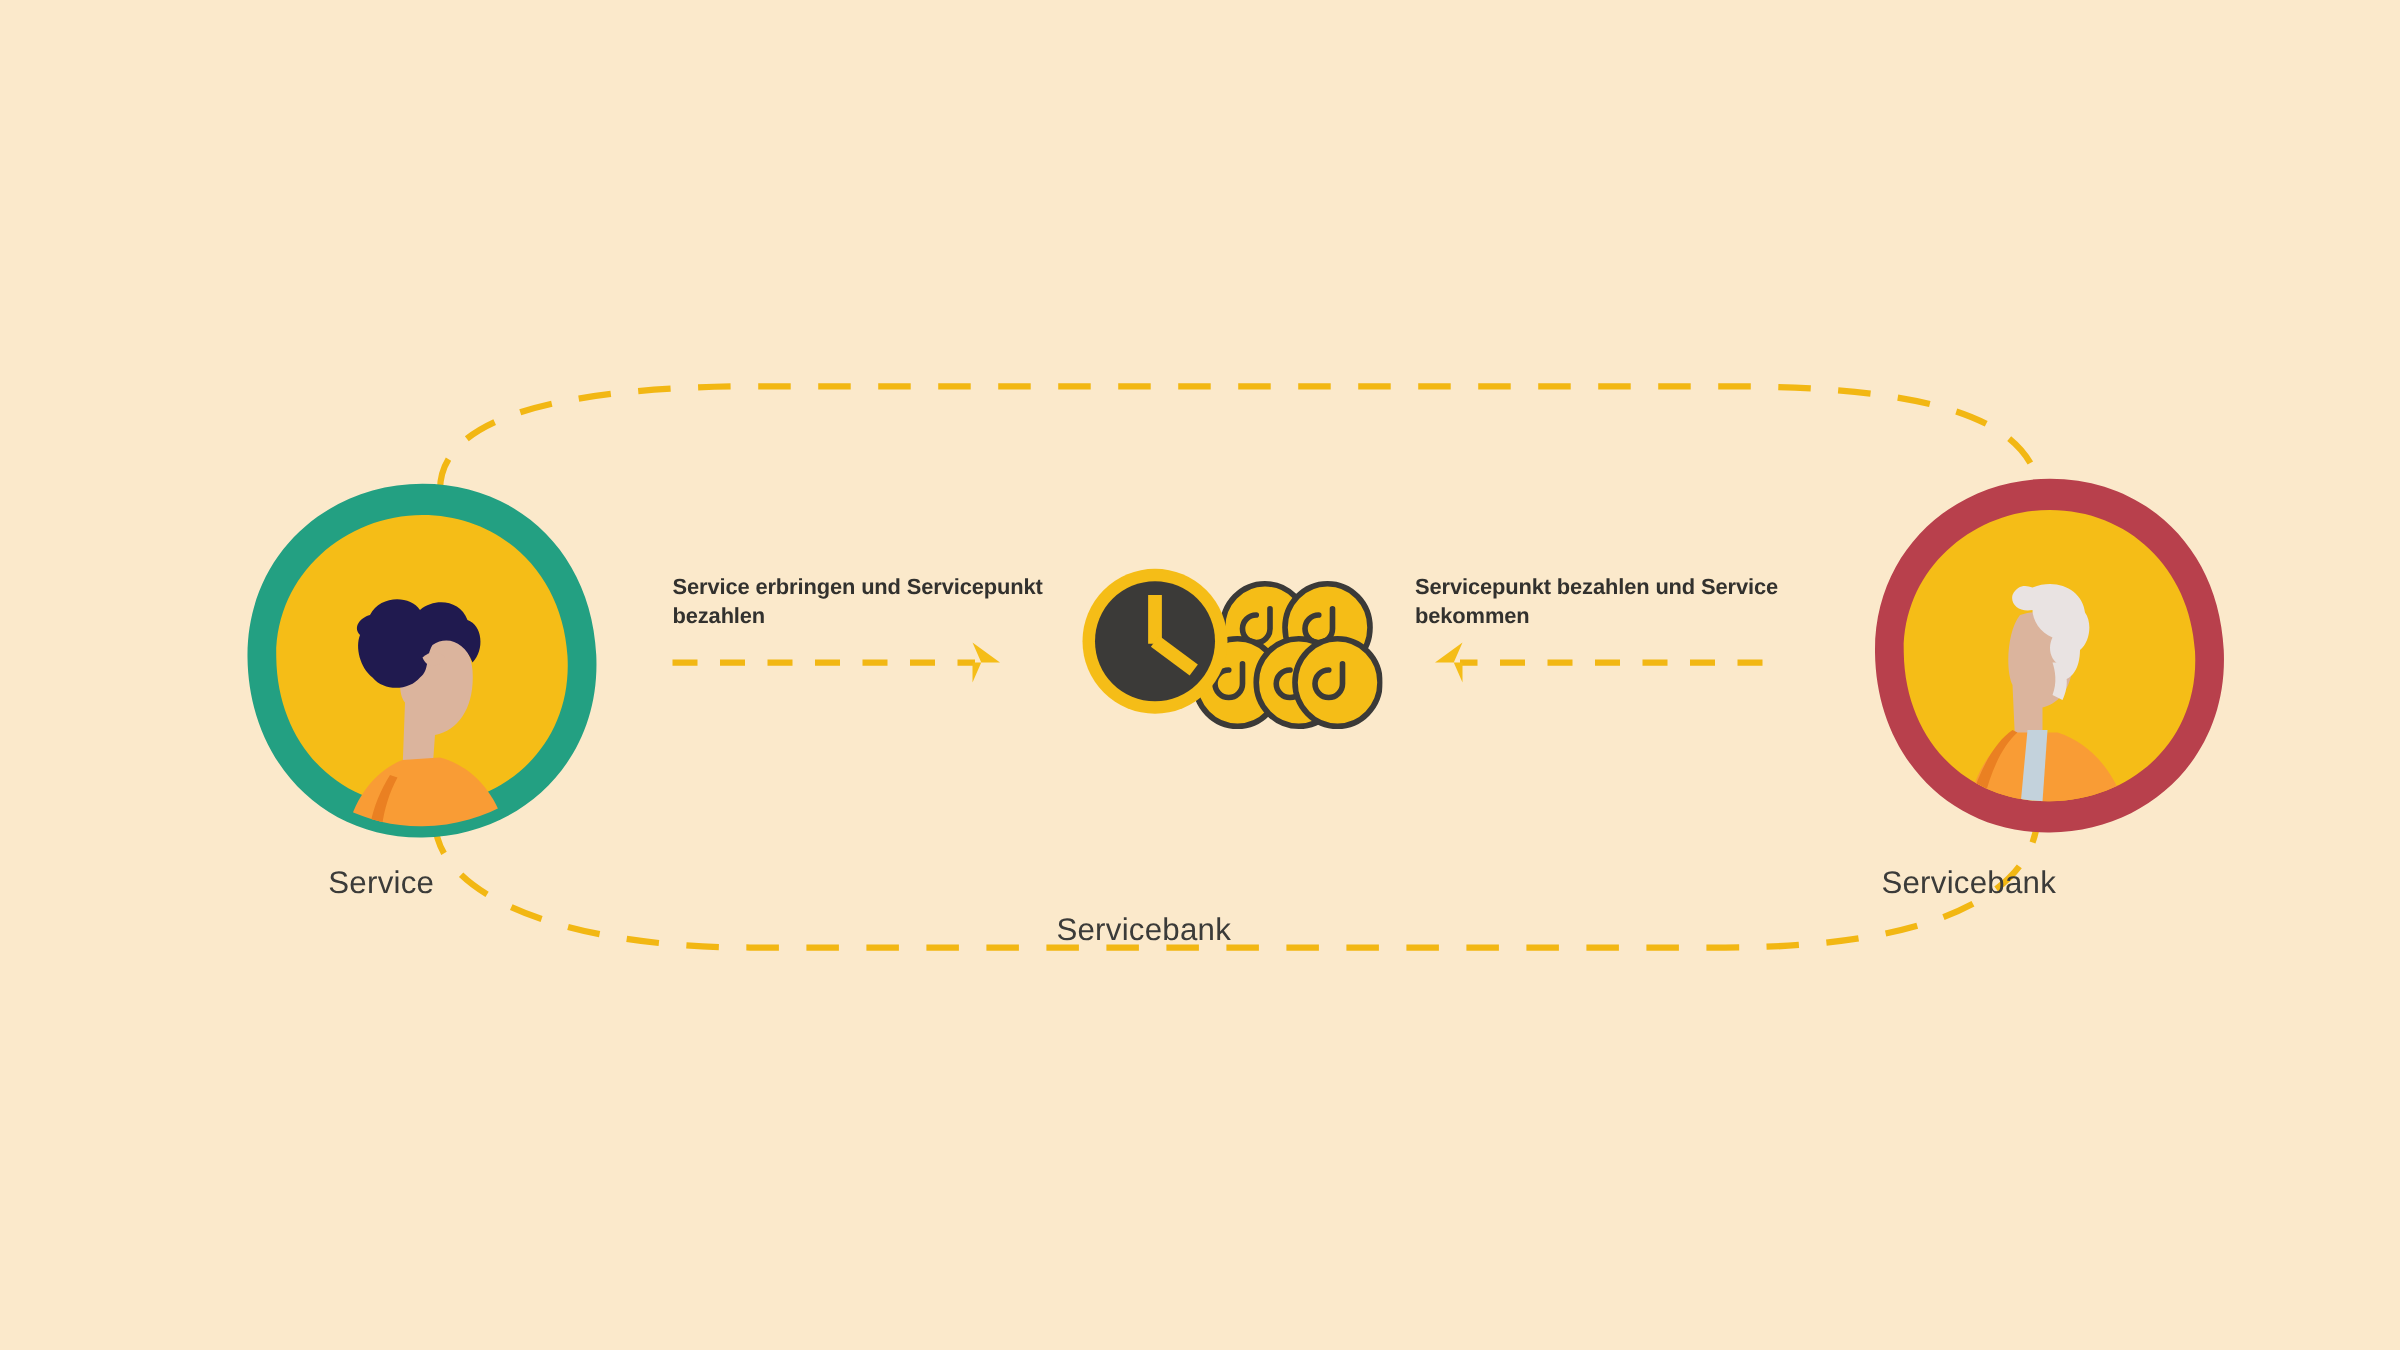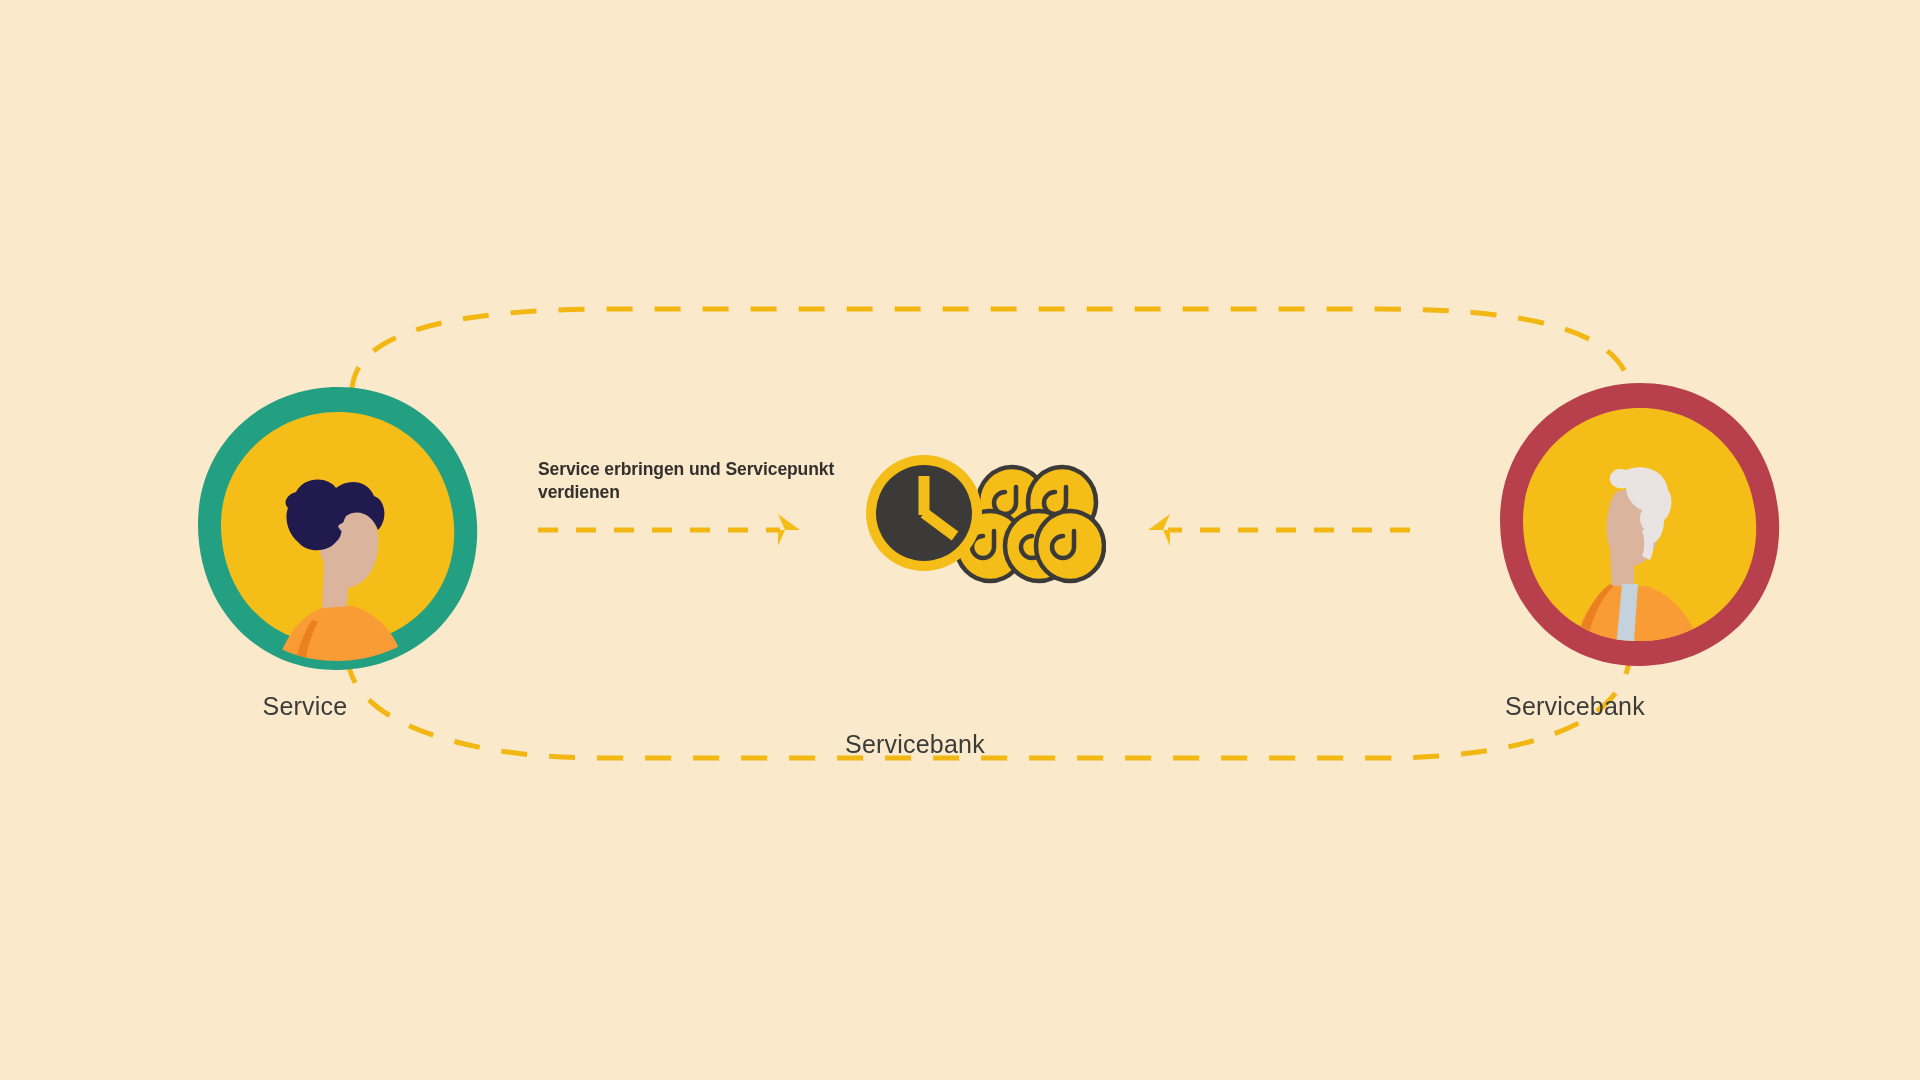--- a/index.html
+++ b/index.html
@@ -217,21 +217,25 @@
     </g>
 
     <g>
       <path d="M 1410 530 L 1168 530" fill="none" stroke="#f2b713" stroke-width="5" stroke-dasharray="20 18" stroke-linecap="butt"></path>
       <path d="M 1170 530 L 1148 530 L 1170 514 L 1163 530 L 1170 546 Z" fill="#f5bd17"></path>
     </g>
   </svg>
 
   <div class="flow-label flow-label-left">
     <span>Service erbringen und Servicepunkt</span><br>
-    <span>verdienen</span>
+    <span>bezahlen</span>
   </div>
 
+  <div class="flow-label flow-label-right">
+    <span>Servicepunkt bezahlen und Service</span><br>
+    <span>bekommen</span>
+  </div>
 
   <div class="node-label label-anbieter">Service</div>
   <div class="node-label label-servicebank">Servicebank</div>
   <div class="node-label label-nachfrager">Servicebank</div>
 
 </div>
 
 </body></html>

